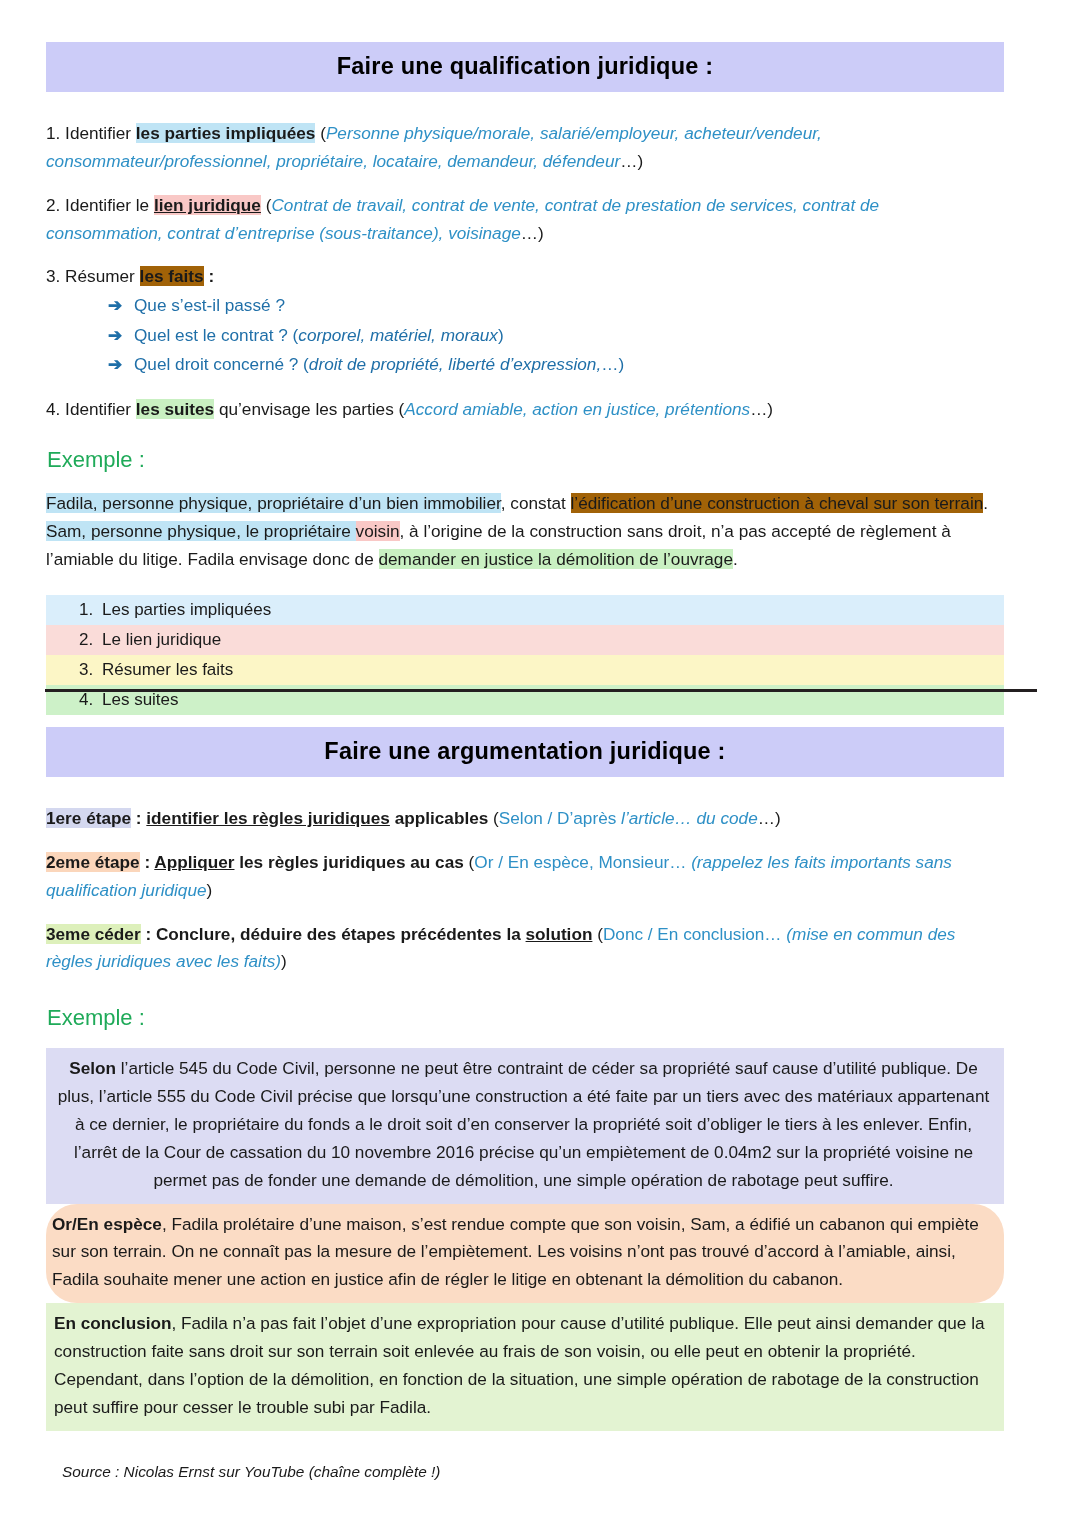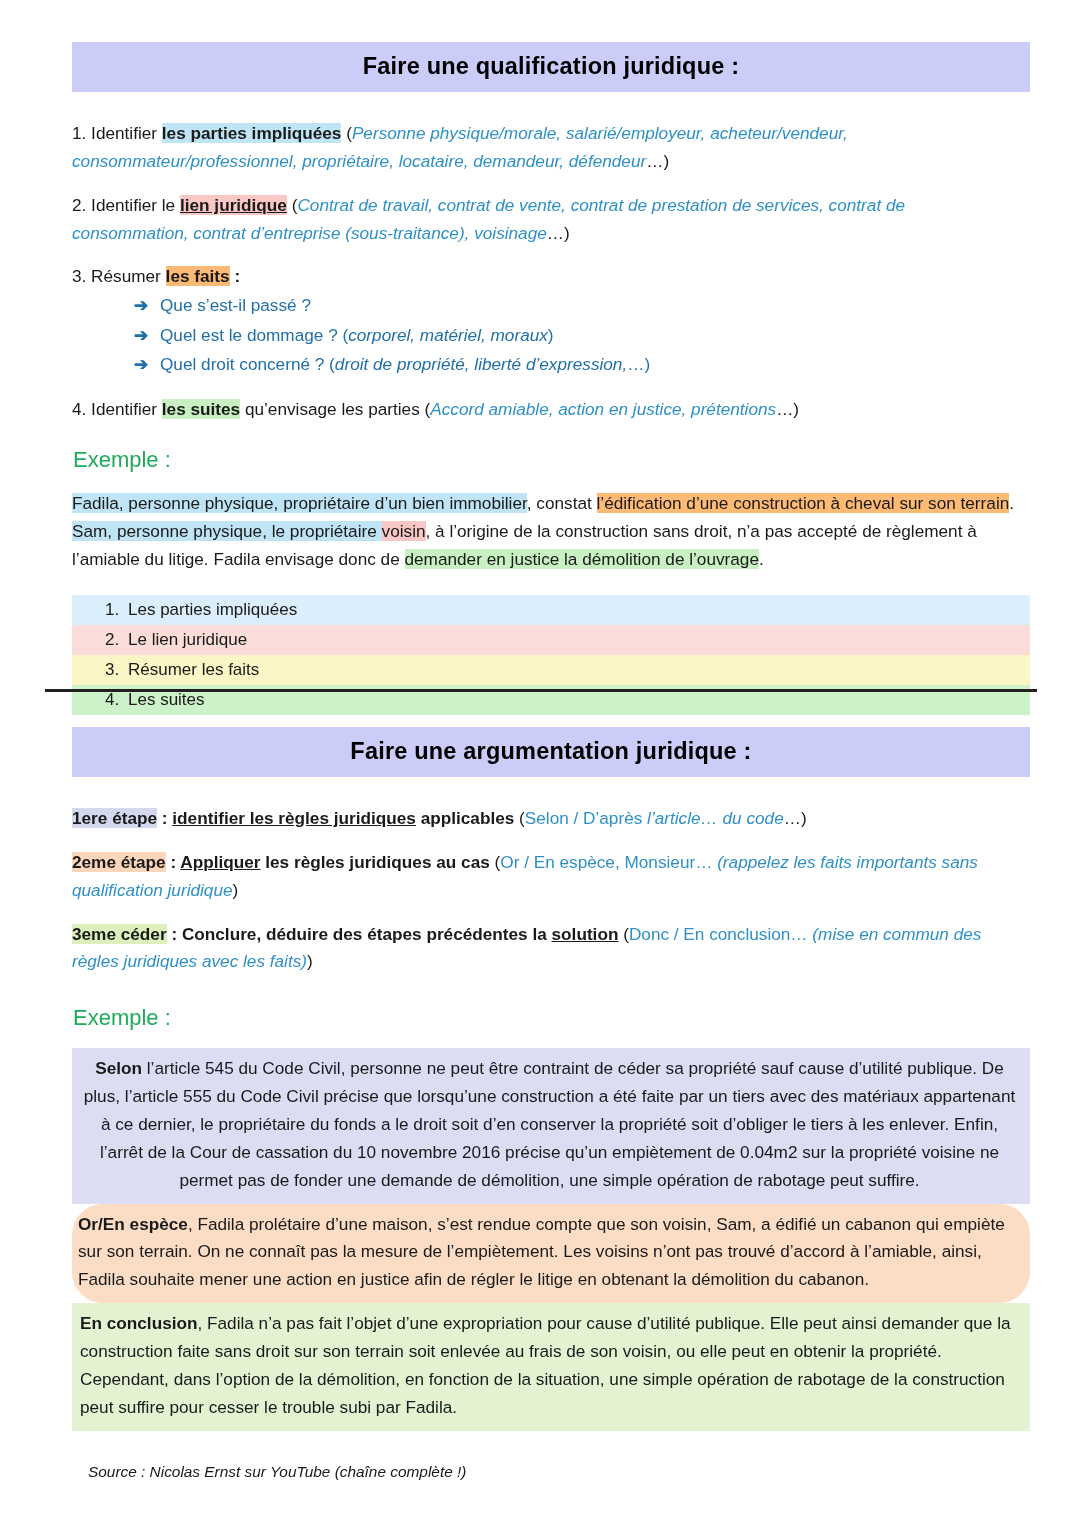--- a/index.html
+++ b/index.html
@@ -17,21 +17,21 @@
   }
   .page {
     position: relative;
     width: 1080px;
     height: 1527px;
     box-sizing: border-box;
     padding: 0;
   }
   .content {
     position: absolute;
-    left: 72px;
+    left: 46px;
     top: 0;
     width: 958px;
   }
 
   
   .banner {
     background: #ccccf8;
     text-align: center;
     font-weight: bold;
     font-size: 23.5px;
@@ -53,21 +53,21 @@
   .sp-42 { height: 42px; }
 
   b, .b { font-weight: bold; }
   .u  { text-decoration: underline; }
 
   .blue   { color: #2e90c6; }
 
   
   .hl-blue   { background: #bfe4f5; }
   .hl-red    { background: #f9c8c6; }
-  .hl-yellow { background: #fdba74; }
+  .hl-yellow { background: #a16207; }
   .hl-green  { background: #c9f0c2; }
   .hl-orange { background: #fbd6bb; }
   .hl-lav    { background: #d4d8ef; }
   .hl-lgreen { background: #ddf0bb; }
 
   
   .arrows { margin: 0; padding: 0; }
   .arrow-row {
     display: flex;
     align-items: baseline;
@@ -168,21 +168,21 @@
       <span>3. Résumer </span><b class="hl-yellow">les faits</b><b> :</b>
     </p>
 
     <div class="arrows">
       <div class="arrow-row">
         <span class="arrow-glyph">➔</span>
         <span class="arrow-text">Que s’est-il passé ?</span>
       </div>
       <div class="arrow-row">
         <span class="arrow-glyph">➔</span>
-        <span class="arrow-text"><span>Quel est le dommage ? (</span><i>corporel, matériel, moraux</i><span>)</span></span>
+        <span class="arrow-text"><span>Quel est le contrat ? (</span><i>corporel, matériel, moraux</i><span>)</span></span>
       </div>
       <div class="arrow-row">
         <span class="arrow-glyph">➔</span>
         <span class="arrow-text"><span>Quel droit concerné ? (</span><i>droit de propriété, liberté d’expression,</i><span>…)</span></span>
       </div>
     </div>
 
     <div class="sp-16"></div>
 
     <p class="para">

